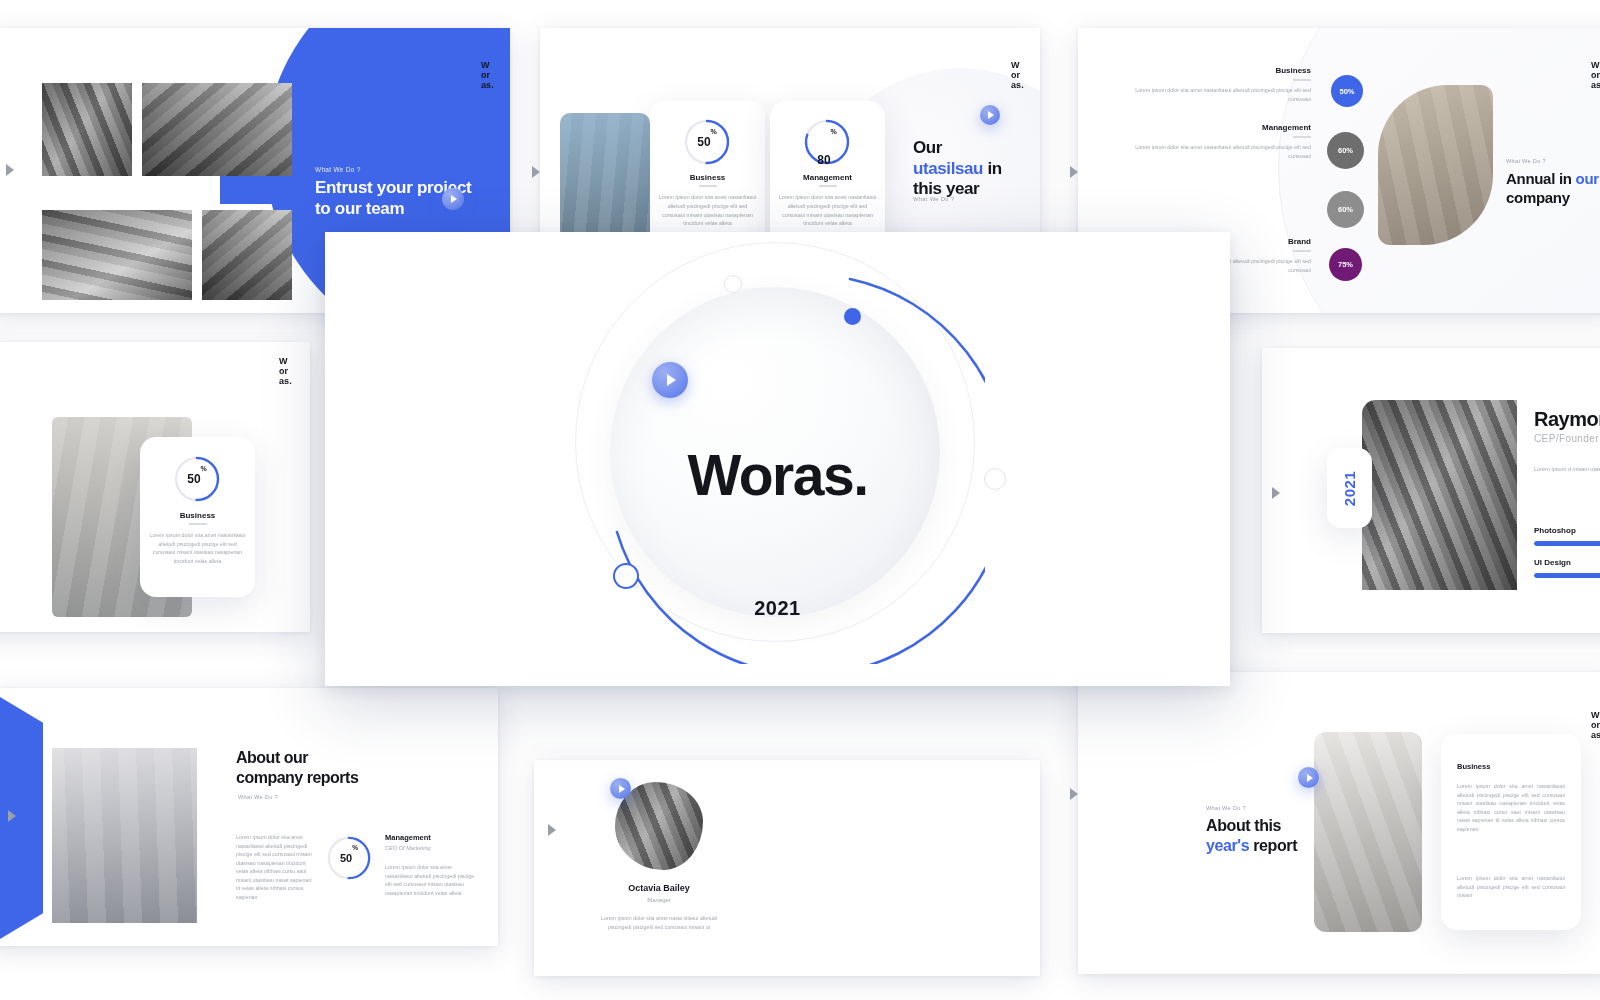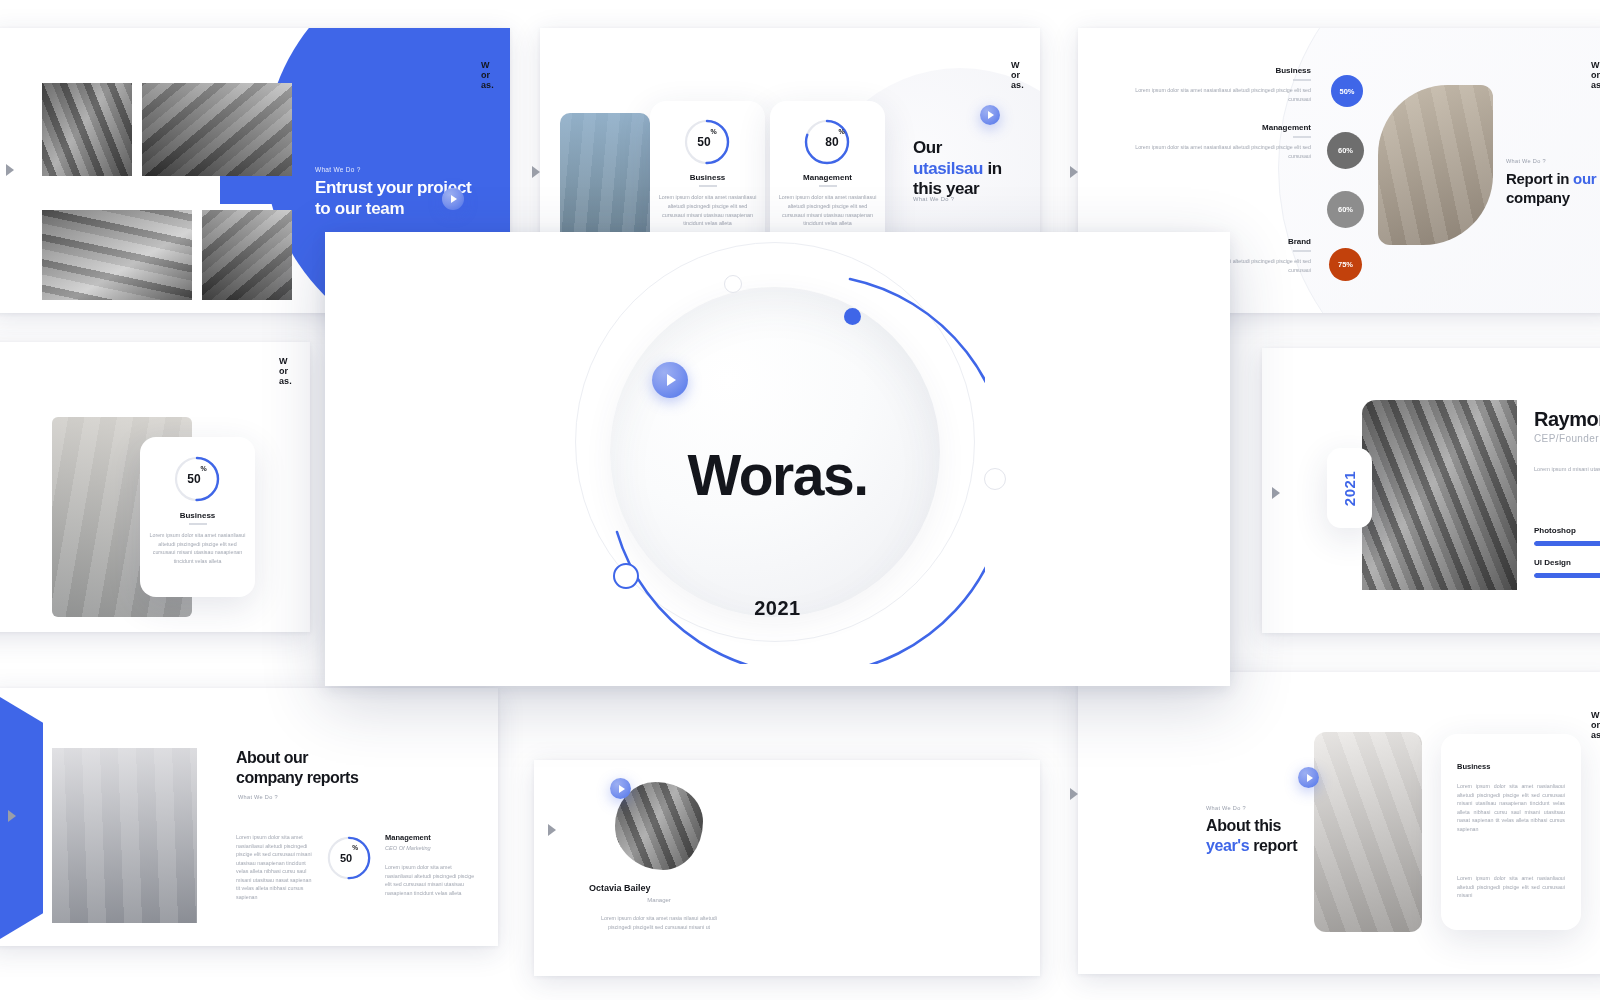--- a/index.html
+++ b/index.html
@@ -134,21 +134,21 @@
       <div style="position:absolute; left:0; top:72px; width:100%; text-align:center; font-size:8px; font-weight:800; color:#14161c;">Business</div>
       <div class="rule" style="position:absolute; left:49px; top:84px;"></div>
       <div class="body-text" style="position:absolute; left:8px; top:92px; width:99px; text-align:center; font-size:5.4px;">Lorem ipsum dolor sita amet nasianliasui altetudi piscingedi piscige elit sed cursusaui misani utasisau nasapienan tincidunt velas alleta</div>
     </div>
 
     <div class="card" style="position:absolute; left:230px; top:73px; width:115px; height:155px;">
       <svg width="50" height="50" viewBox="0 0 50 50" style="position:absolute; left:32px; top:16px;">
         <circle cx="25" cy="25" r="21" fill="none" stroke="#e6e8ee" stroke-width="2.2"></circle>
         <circle cx="25" cy="25" r="21" fill="none" stroke="#3f66e8" stroke-width="2.4" stroke-linecap="round" stroke-dasharray="105.6 132" transform="rotate(-90 25 25)"></circle>
       </svg>
-      <div style="position:absolute; left:40px; top:16px; width:50px; height:50px; display:flex; align-items:center; justify-content:center;">
+      <div style="position:absolute; left:32px; top:16px; width:50px; height:50px; display:flex; align-items:flex-end; justify-content:center;">
         <span style="font-size:12px; font-weight:800; color:#14161c;">80</span>
         <span style="font-size:7px; font-weight:700; color:#14161c; align-self:flex-start; margin-top:11px;">%</span>
       </div>
       <div style="position:absolute; left:0; top:72px; width:100%; text-align:center; font-size:8px; font-weight:800; color:#14161c;">Management</div>
       <div class="rule" style="position:absolute; left:49px; top:84px;"></div>
       <div class="body-text" style="position:absolute; left:8px; top:92px; width:99px; text-align:center; font-size:5.4px;">Lorem ipsum dolor sita amet nasianliasui altetudi piscingedi piscige elit sed cursusaui misani utasisau nasapienan tincidunt velas alleta</div>
     </div>
 
     <div style="position:absolute; left:373px; top:110px; width:110px; font-size:17px; font-weight:800; color:#14161c; line-height:1.22; letter-spacing:-.4px;">
       <span>Our</span><br>
@@ -185,27 +185,27 @@
     </div>
     <div style="position:absolute; left:48px; top:209px; width:185px; text-align:right;">
       <div class="hdg" style="font-size:8px;">Brand</div>
       <div class="rule" style="margin:4px 0 5px auto;"></div>
       <div class="body-text" style="font-size:5.3px;">Lorem ipsum dolor sita amet nasianliasui altetudi piscingedi piscige elit sed cursusaui</div>
     </div>
 
     <div class="pct-bubble" style="position:absolute; left:253px; top:47px; width:32px; height:32px; background:#3f66e8; font-size:7.5px;">50%</div>
     <div class="pct-bubble" style="position:absolute; left:249px; top:104px; width:37px; height:37px; background:#6e6e6e; font-size:7.5px;">60%</div>
     <div class="pct-bubble" style="position:absolute; left:249px; top:163px; width:37px; height:37px; background:#8d8d8d; font-size:7.5px;">60%</div>
-    <div class="pct-bubble" style="position:absolute; left:251px; top:220px; width:33px; height:33px; background:#c2410c; font-size:7.5px;">75%</div>
+    <div class="pct-bubble" style="position:absolute; left:251px; top:220px; width:33px; height:33px; background:#701a75; font-size:7.5px;">75%</div>
 
     <div class="photo ph-color2" style="position:absolute; left:300px; top:57px; width:115px; height:160px; border-radius:70px 12px 70px 12px;"></div>
 
     <div class="eyebrow" style="position:absolute; left:428px; top:130px; font-size:5.6px;">What We Do ?</div>
     <div style="position:absolute; left:428px; top:142px; width:140px; font-size:15px; font-weight:800; color:#14161c; line-height:1.24; letter-spacing:-.3px;">
-      <span>Report in</span>
+      <span>Annual in</span>
       <span style="color:#3f66e8;">our</span><br>
       <span>company</span>
     </div>
 
     <div class="logo" style="right:14px; top:32px; font-size:9px;">
       <div>W</div>
       <div>or</div>
       <div>as.</div>
     </div>
   </div>
@@ -288,21 +288,21 @@
   </div>
   <div class="nav-arrow" style="left:8px; top:810px;"></div>
 
   <div class="slide" style="left:534px; top:760px; width:506px; height:216px;">
 
     <div style="position:absolute; left:55px; top:22px; width:140px;">
       <div class="photo ph-a" style="width:88px; height:88px; margin:0 auto; border-radius:46% 54% 45% 55% / 50% 45% 55% 50%;"></div>
       <div class="play-btn" style="position:absolute; left:21px; top:-4px; width:21px; height:21px;">
           <div class="play-tri"></div>
         </div>
-      <div style="margin-top:13px; font-size:9px; font-weight:800; color:#14161c;">Octavia Bailey</div>
+      <div style="text-align:center; margin-top:13px; font-size:9px; font-weight:800; color:#14161c;">Octavia Bailey</div>
       <div style="text-align:center; margin-top:4px; font-size:6px; color:#a2a7b2;">Manager</div>
       <div class="body-text" style="text-align:center; margin-top:11px; font-size:5.3px; padding:0 6px;">Lorem ipsum dolor sita amet nasia nilasui altetudi piscingedi piscigelit sed cursusaui misani ut</div>
     </div>
 
 
   </div>
   <div class="nav-arrow" style="left:548px; top:824px;"></div>
 
   <div class="slide" style="left:1078px; top:672px; width:540px; height:302px;">
     <div class="eyebrow" style="position:absolute; left:128px; top:133px; font-size:5.6px;">What We Do ?</div>

